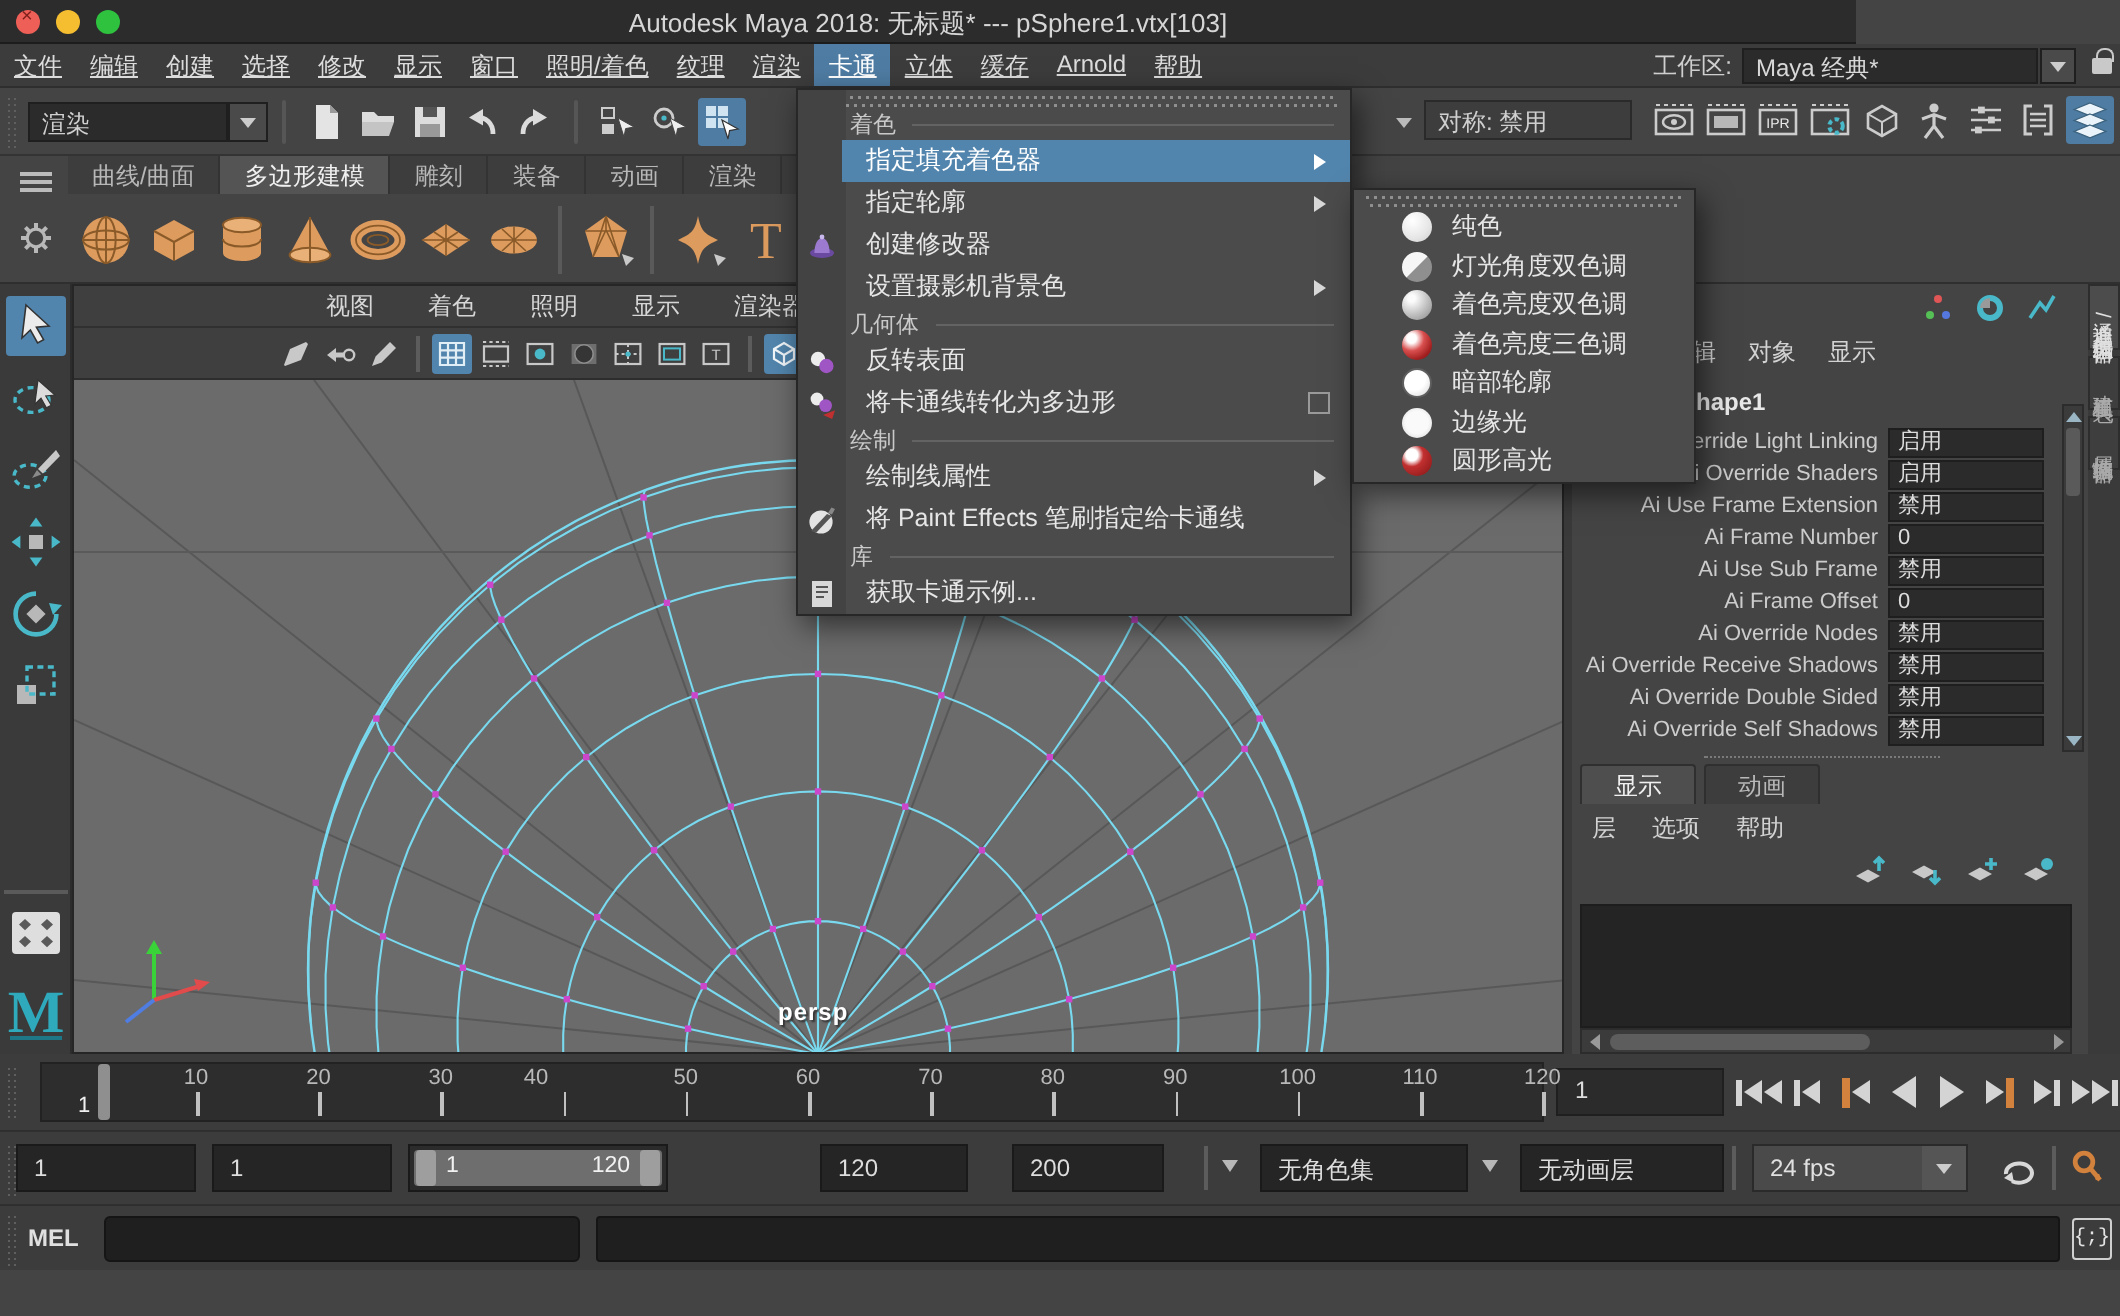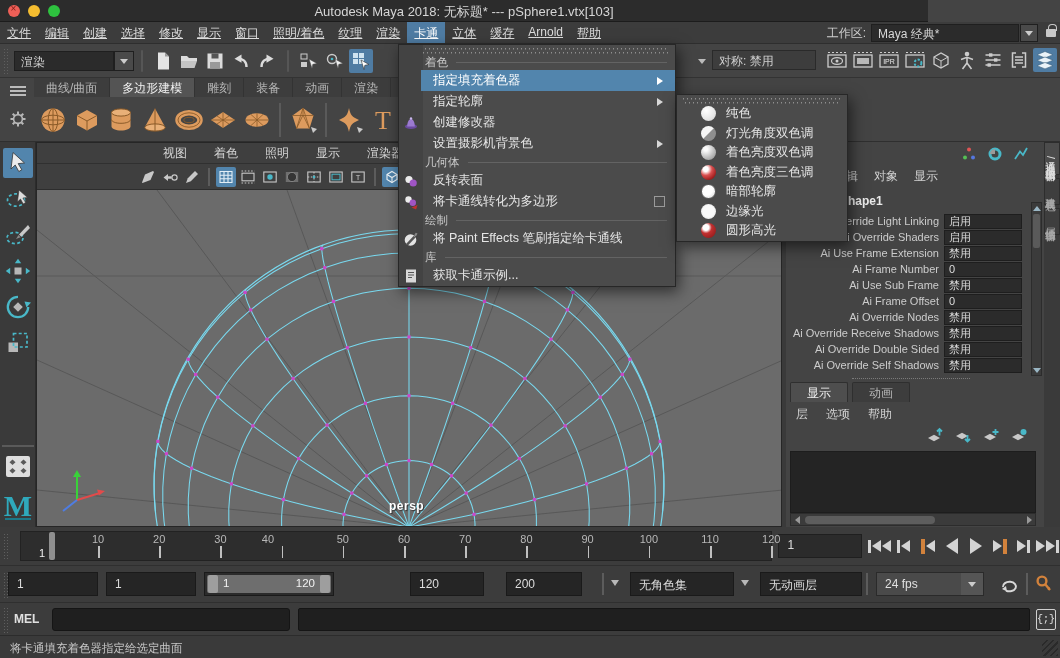--- a/index.html
+++ b/index.html
@@ -978,24 +978,20 @@
   </div>
 
   <div class="cmdline">
     <div class="drag-dots" style="position:absolute;left:0;top:4px"></div>
     <div class="cmd-label">MEL</div>
     <div class="cmd-input"></div>
     <div class="cmd-output"></div>
     <div class="cmd-script">{;}</div>
   </div>
 
-  <div class="helpline">
-    <div class="help-text">将卡通填充着色器指定给选定曲面</div>
-    <div class="resize-grip"></div>
-  </div>
 
   <div class="menu-panel" id="toon-menu">
     <div class="m-gutter"></div>
     <div class="tearoff"></div>
     <div id="toon-menu-items">
         <div class="m-header">
           <span>着色</span>
           <span class="rule"></span>
         </div>
         <div class="m-item hl">
@@ -1042,20 +1038,24 @@
             </svg>
           </span>
           <span>将卡通线转化为多边形</span>
           <span class="m-check"></span>
         </div>
         <div class="m-header">
           <span>绘制</span>
           <span class="rule"></span>
         </div>
         <div class="m-item">
+          <span>绘制线属性</span>
+          <span class="sub-arrow"></span>
+        </div>
+        <div class="m-item">
           <span class="m-icon" style="left: 3px;">
             <svg width="16" height="16" viewBox="0 0 16 16">
               <circle cx="7.5" cy="9" r="5.8" fill="#e4e4e4"></circle>
               <path d="M2.5 13.5l8-8.5 2.5 1-7.8 8.3z" fill="#555"></path>
               <path d="M11 4.5l2 .8 1.5-2.8-1.8-.7z" fill="#888"></path>
             </svg>
           </span>
           <span>将 Paint Effects 笔刷指定给卡通线</span>
         </div>
         <div class="m-header">

